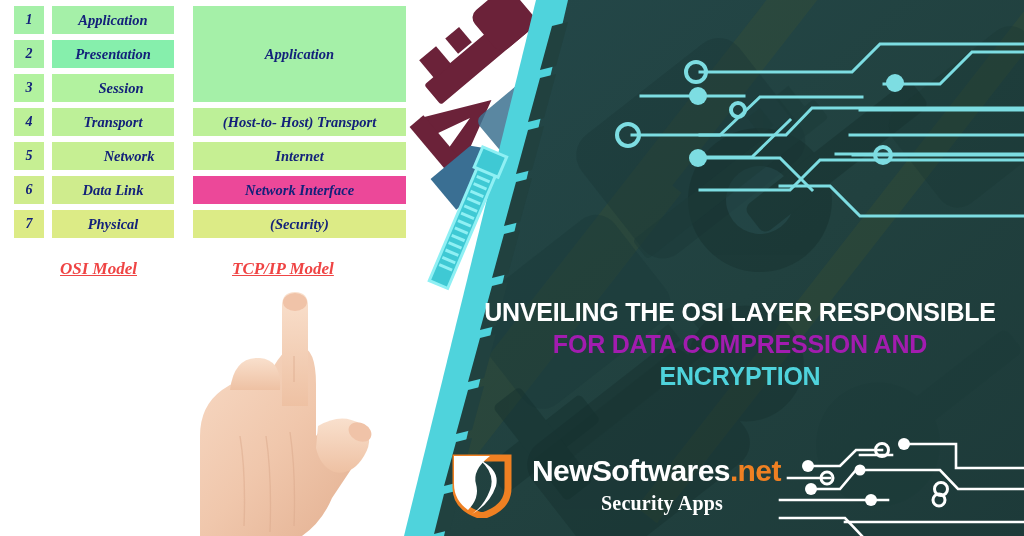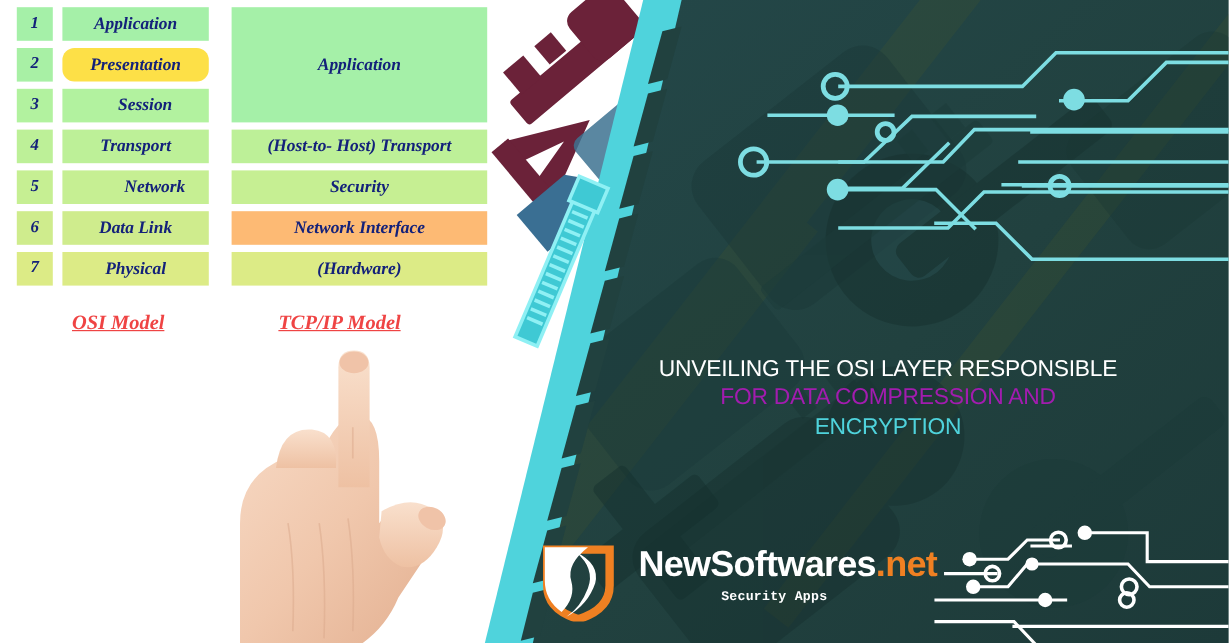--- a/index.html
+++ b/index.html
@@ -68,43 +68,43 @@
   .cap-tcp { left:232px; top:259px; }
 
   
   .hand { position:absolute; left:182px; top:286px; width:250px; height:250px; }
 
   
   .headline {
     position:absolute; left:466px; top:296px; width:548px;
     text-align:center;
     font-family:"Liberation Sans", sans-serif;
-    font-weight:400;
-    font-size:19px;
+    font-weight:700;
+    font-size:25px;
     line-height:1.28;
     letter-spacing:-0.2px;
     text-transform:uppercase;
   }
   .hl-1 { color:#ffffff; display:block; }
   .hl-2 { color:#a21caf; display:block; }
   .hl-3 { color:#4fd3dc; display:block; }
 
   
   .logo { position:absolute; left:446px; top:452px; width:300px; height:68px; }
   .logo-text {
     position:absolute; left:86px; top:2px;
     font-family:"Liberation Sans", sans-serif;
     font-weight:700; font-size:30px; color:#ffffff;
     letter-spacing:-0.6px; white-space:nowrap;
   }
   .logo-text .dotnet { color:#ef8022;margin-top:44px; }
   .logo-tag {
     position:absolute; left:155px; top:40px;
-    font-family:Liberation Mono, monospace;
-    font-weight:700; font-size:11px; color:#ffffff;
+    font-family:Liberation Serif, serif;
+    font-weight:700; font-size:20px; color:#ffffff;
     letter-spacing:0.2px; white-space:nowrap;
   }
 </style>
 </head>
 <body>
 
 <div id="stage">
 
   <div class="dark-panel">
     <svg class="tex" width="1024" height="536" viewBox="0 0 1024 536">
@@ -289,21 +289,21 @@
 
   <div class="diagram">
 
     <div class="osi-col">
       <div class="row">
         <div class="num-cell" style="background: rgb(165, 240, 168);">1</div>
         <div class="name-cell" style="background: rgb(165, 240, 168);">Application</div>
       </div>
       <div class="row">
         <div class="num-cell" style="background: rgb(168, 240, 165);">2</div>
-        <div class="name-cell" style="background: #fde047; border-radius: 10px;">Presentation</div>
+        <div class="name-cell" style="background: #86efac;">Presentation</div>
       </div>
       <div class="row">
         <div class="num-cell" style="background: rgb(178, 242, 159);">3</div>
         <div class="name-cell" style="background: rgb(178, 242, 159); padding-left: 16px;">Session</div>
       </div>
       <div class="row">
         <div class="num-cell" style="background: rgb(189, 240, 152);">4</div>
         <div class="name-cell" style="background: rgb(189, 240, 152); font-style: italic;">Transport</div>
       </div>
       <div class="row">
@@ -316,23 +316,23 @@
       </div>
       <div class="row">
         <div class="num-cell" style="background: rgb(220, 235, 134);">7</div>
         <div class="name-cell" style="background: rgb(220, 235, 134); text-align: right;">Physical</div>
       </div>
     </div>
 
     <div class="tcp-col">
       <div class="tcp-cell h96" style="background: rgb(165, 240, 168);">Application</div>
       <div class="tcp-cell h28" style="background: rgb(189, 240, 152);">(Host-to- Host) Transport</div>
-      <div class="tcp-cell h28" style="background: rgb(198, 239, 147);">Security</div>
-      <div class="tcp-cell h28" style="background: #fdba74;">Network Interface</div>
-      <div class="tcp-cell h28" style="background: rgb(220, 235, 134);">(Hardware)</div>
+      <div class="tcp-cell h28" style="background: rgb(198, 239, 147);">Internet</div>
+      <div class="tcp-cell h28" style="background: #ec4899;">Network Interface</div>
+      <div class="tcp-cell h28" style="background: rgb(220, 235, 134);">(Security)</div>
     </div>
 
     <div class="caption cap-osi">OSI Model</div>
     <div class="caption cap-tcp">TCP/IP Model</div>
   </div>
 
   <svg class="hand" viewBox="0 0 250 250">
     <defs>
       <linearGradient id="skin" x1="0" y1="0" x2="1" y2="1">
         <stop offset="0%" stop-color="#f7d9c4"></stop>

